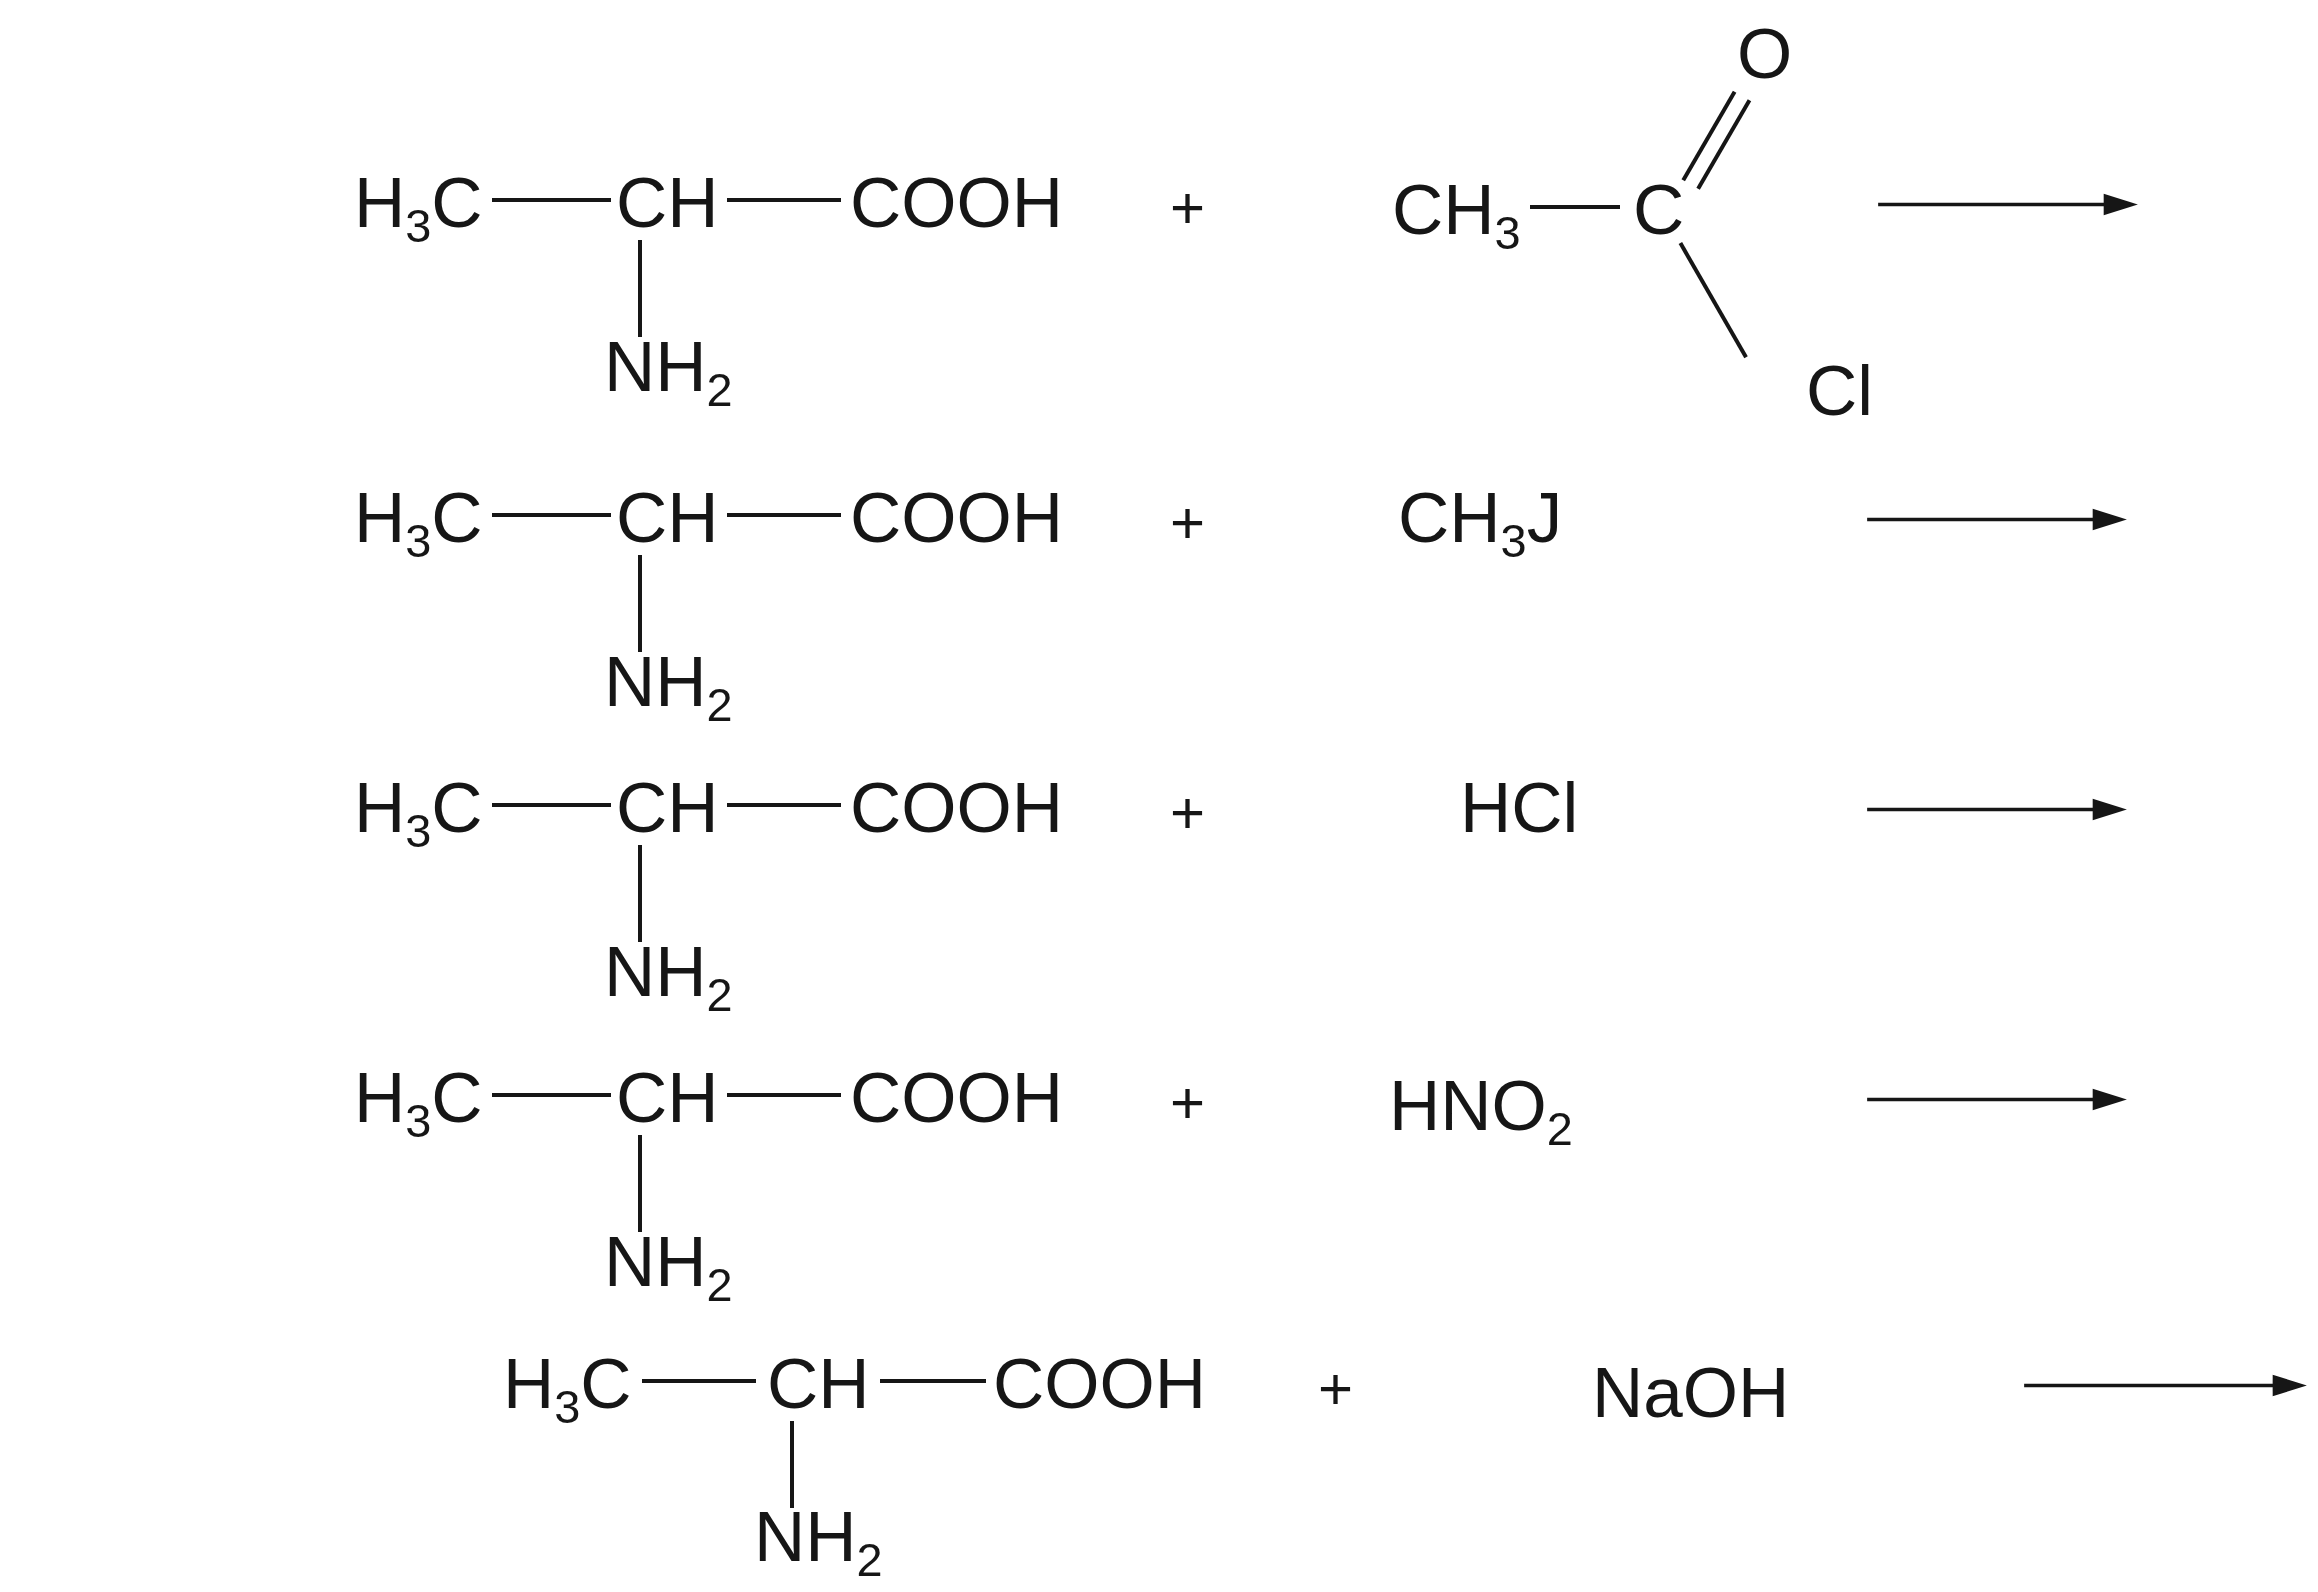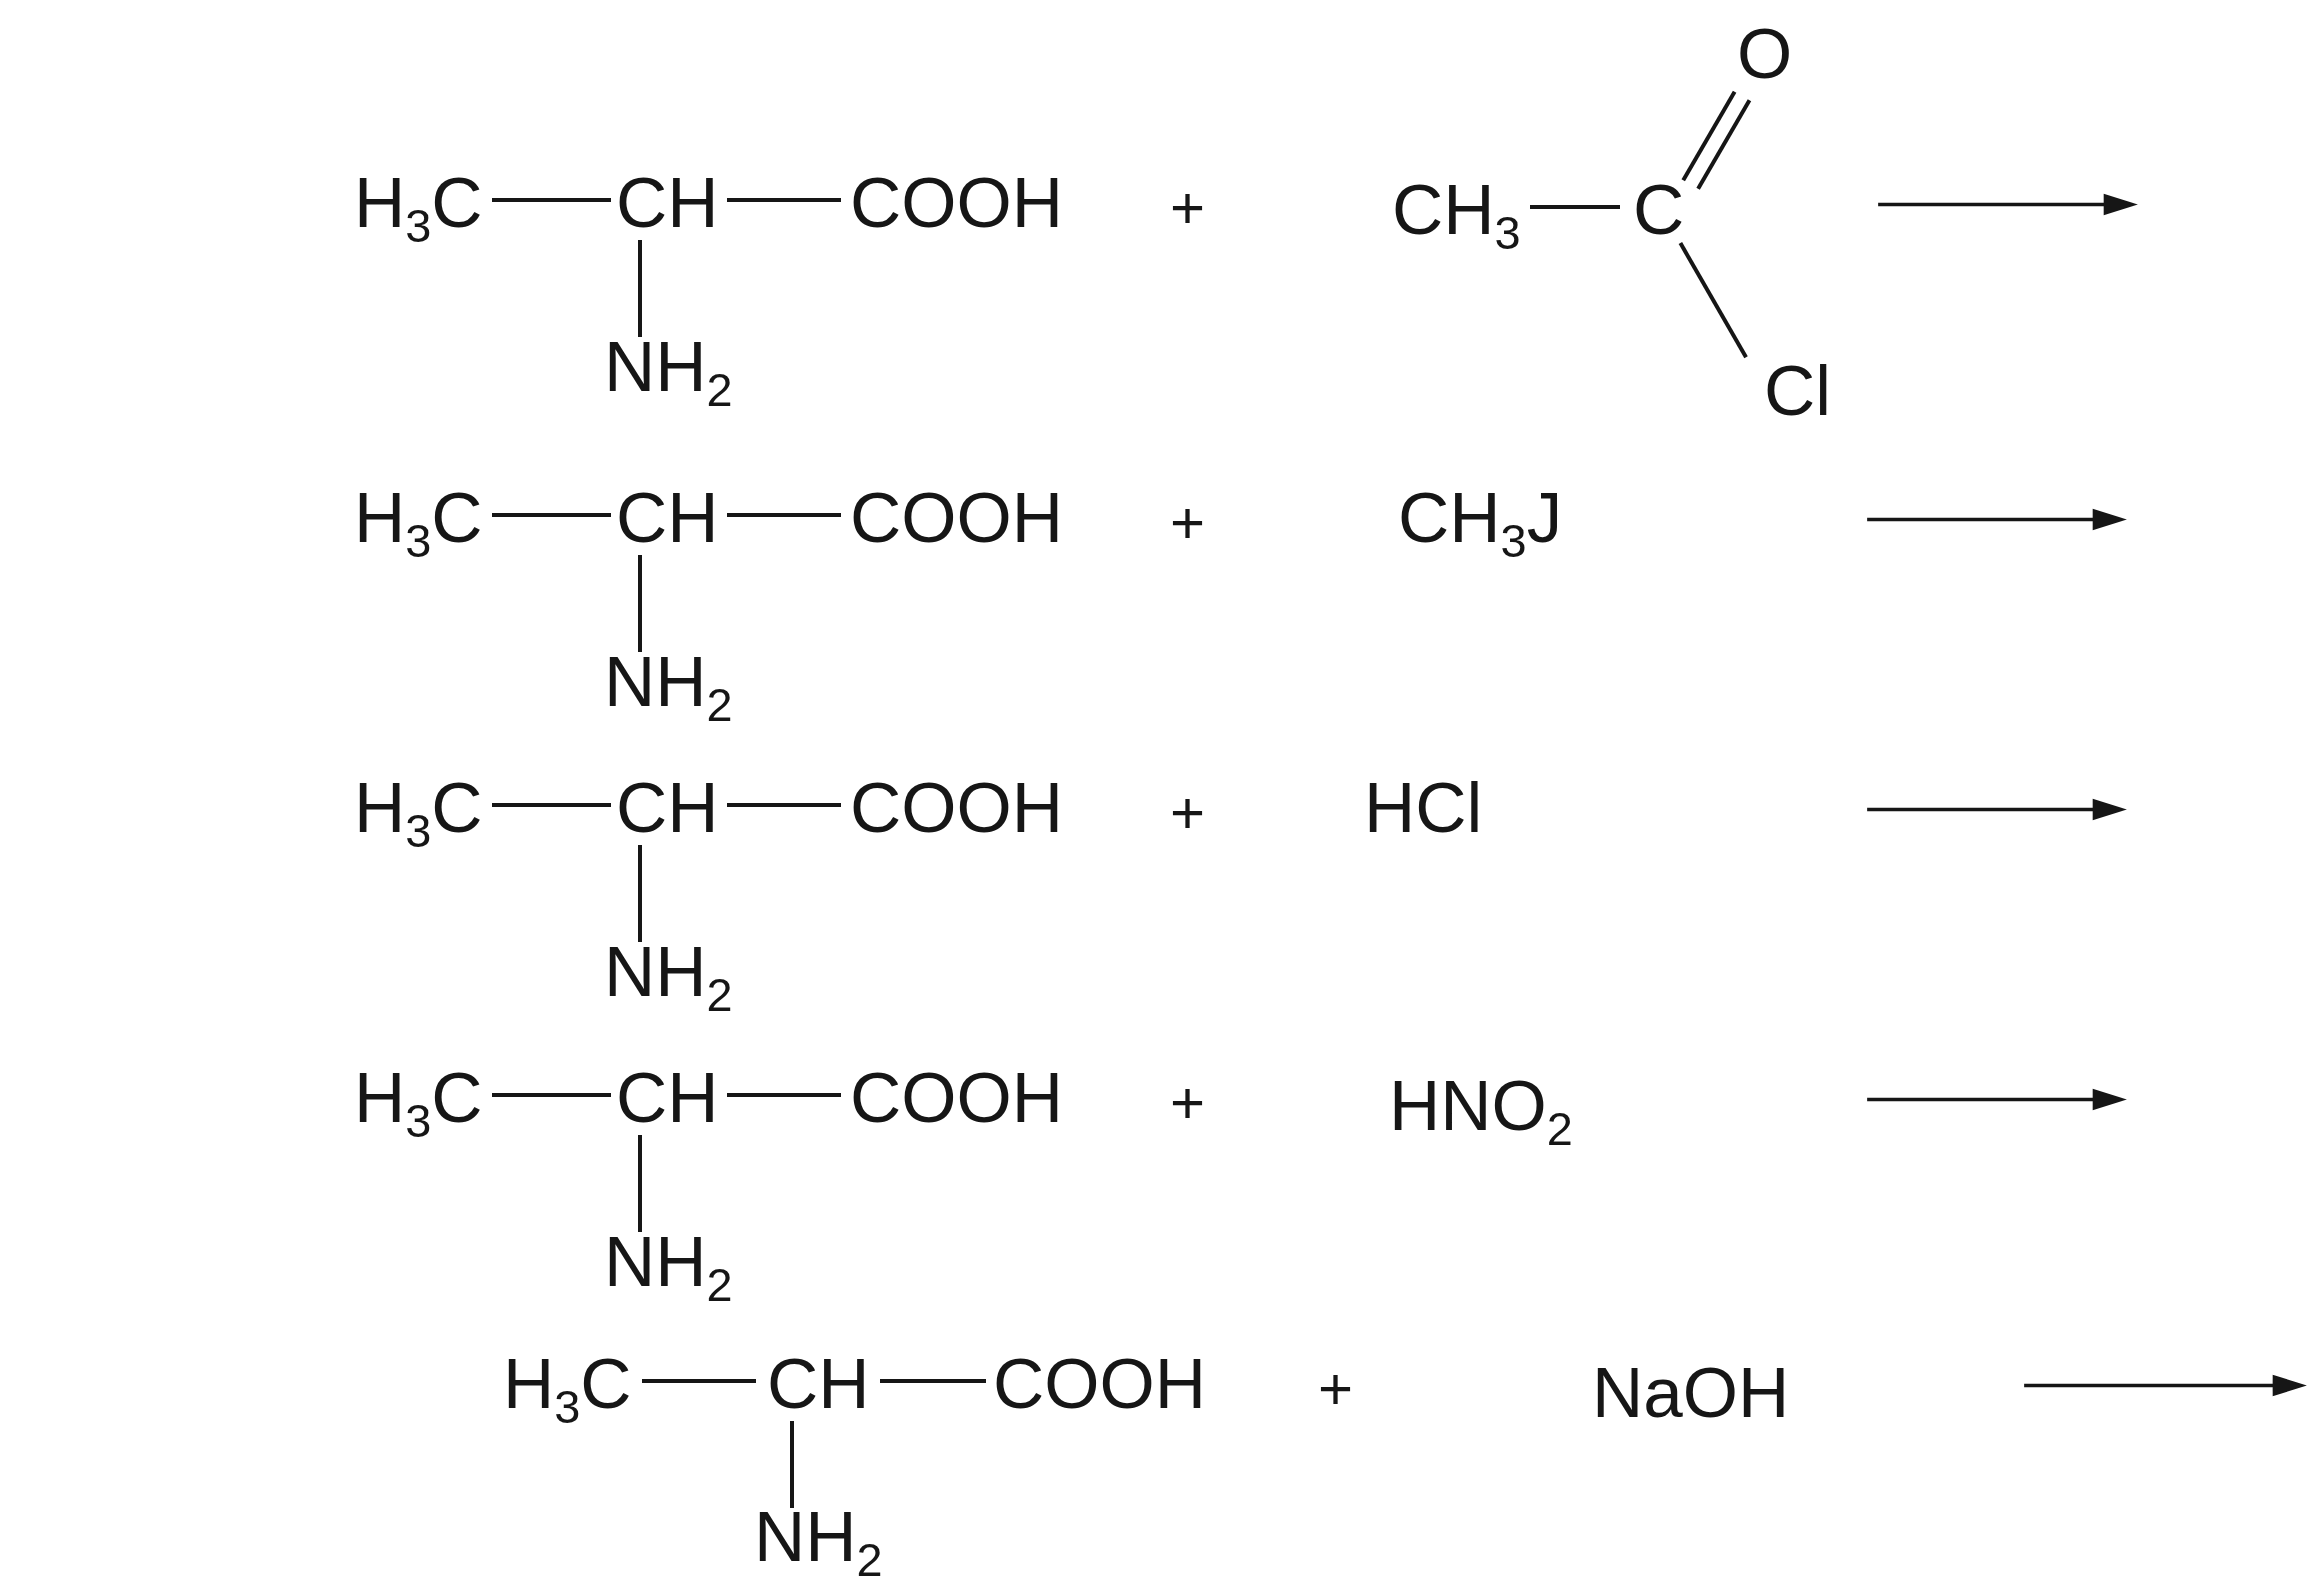--- a/index.html
+++ b/index.html
@@ -67,21 +67,21 @@
     <div class="t" style="left:604px;top:164px"><span>NH</span><sub>2</sub></div>
   </div>
 
   <div class="t plus" style="left:1170px;top:4.6px">+</div>
 
   <div class="mol">
     <div class="t" style="left:1392px;top:6.8px"><span>CH</span><sub>3</sub></div>
     <div class="bond bond-h" style="left:1530px;top:45px;width:90px"></div>
     <div class="t" style="left:1633px;top:6.8px">C</div>
     <div class="t" style="left:1737px;top:-149px">O</div>
-    <div class="t" style="left:1764px;top:188px">Cl</div>
+    <div class="t" style="left:1806px;top:188px">Cl</div>
     <svg style="position:absolute;left:1626px;top:-131px" width="183" height="354" viewBox="0 0 320 620">
       <line x1="100" y1="265" x2="190" y2="110" stroke="#161616" stroke-width="7"></line>
       <line x1="126" y1="280" x2="216" y2="125" stroke="#161616" stroke-width="7"></line>
       <line x1="95" y1="375" x2="210" y2="575" stroke="#161616" stroke-width="7"></line>
     </svg>
   </div>
 
   <svg class="arrow" style="left:1877px;top:26px" width="262" height="37" viewBox="0 0 460 64">
     <line x1="2" y1="32" x2="405" y2="32" stroke="#161616" stroke-width="6"></line>
     <polygon points="398,13 458,32 398,51" fill="#161616"></polygon>
@@ -115,21 +115,21 @@
     <div class="bond bond-h" style="left:492px;top:38px;width:119px"></div>
     <div class="t" style="left:616px;top:0">CH</div>
     <div class="bond bond-h" style="left:727px;top:38px;width:114px"></div>
     <div class="t" style="left:850px;top:0">COOH</div>
     <div class="bond bond-v" style="left:638px;top:80px;height:97px"></div>
     <div class="t" style="left:604px;top:164px"><span>NH</span><sub>2</sub></div>
   </div>
 
   <div class="t plus" style="left:1170px;top:4.6px">+</div>
 
-  <div class="t" style="left:1364px;top:0">HCl</div>
+  <div class="t" style="left:1460px;top:0">HCl</div>
 
   <svg class="arrow" style="left:1866px;top:26px" width="262" height="37" viewBox="0 0 460 64">
     <line x1="2" y1="32" x2="405" y2="32" stroke="#161616" stroke-width="6"></line>
     <polygon points="398,13 458,32 398,51" fill="#161616"></polygon>
   </svg>
 </div>
 
 <div class="row" style="top:1055px">
   <div class="mol">
     <div class="t" style="left:354px;top:0"><span>H</span><sub>3</sub><span>C</span></div>

